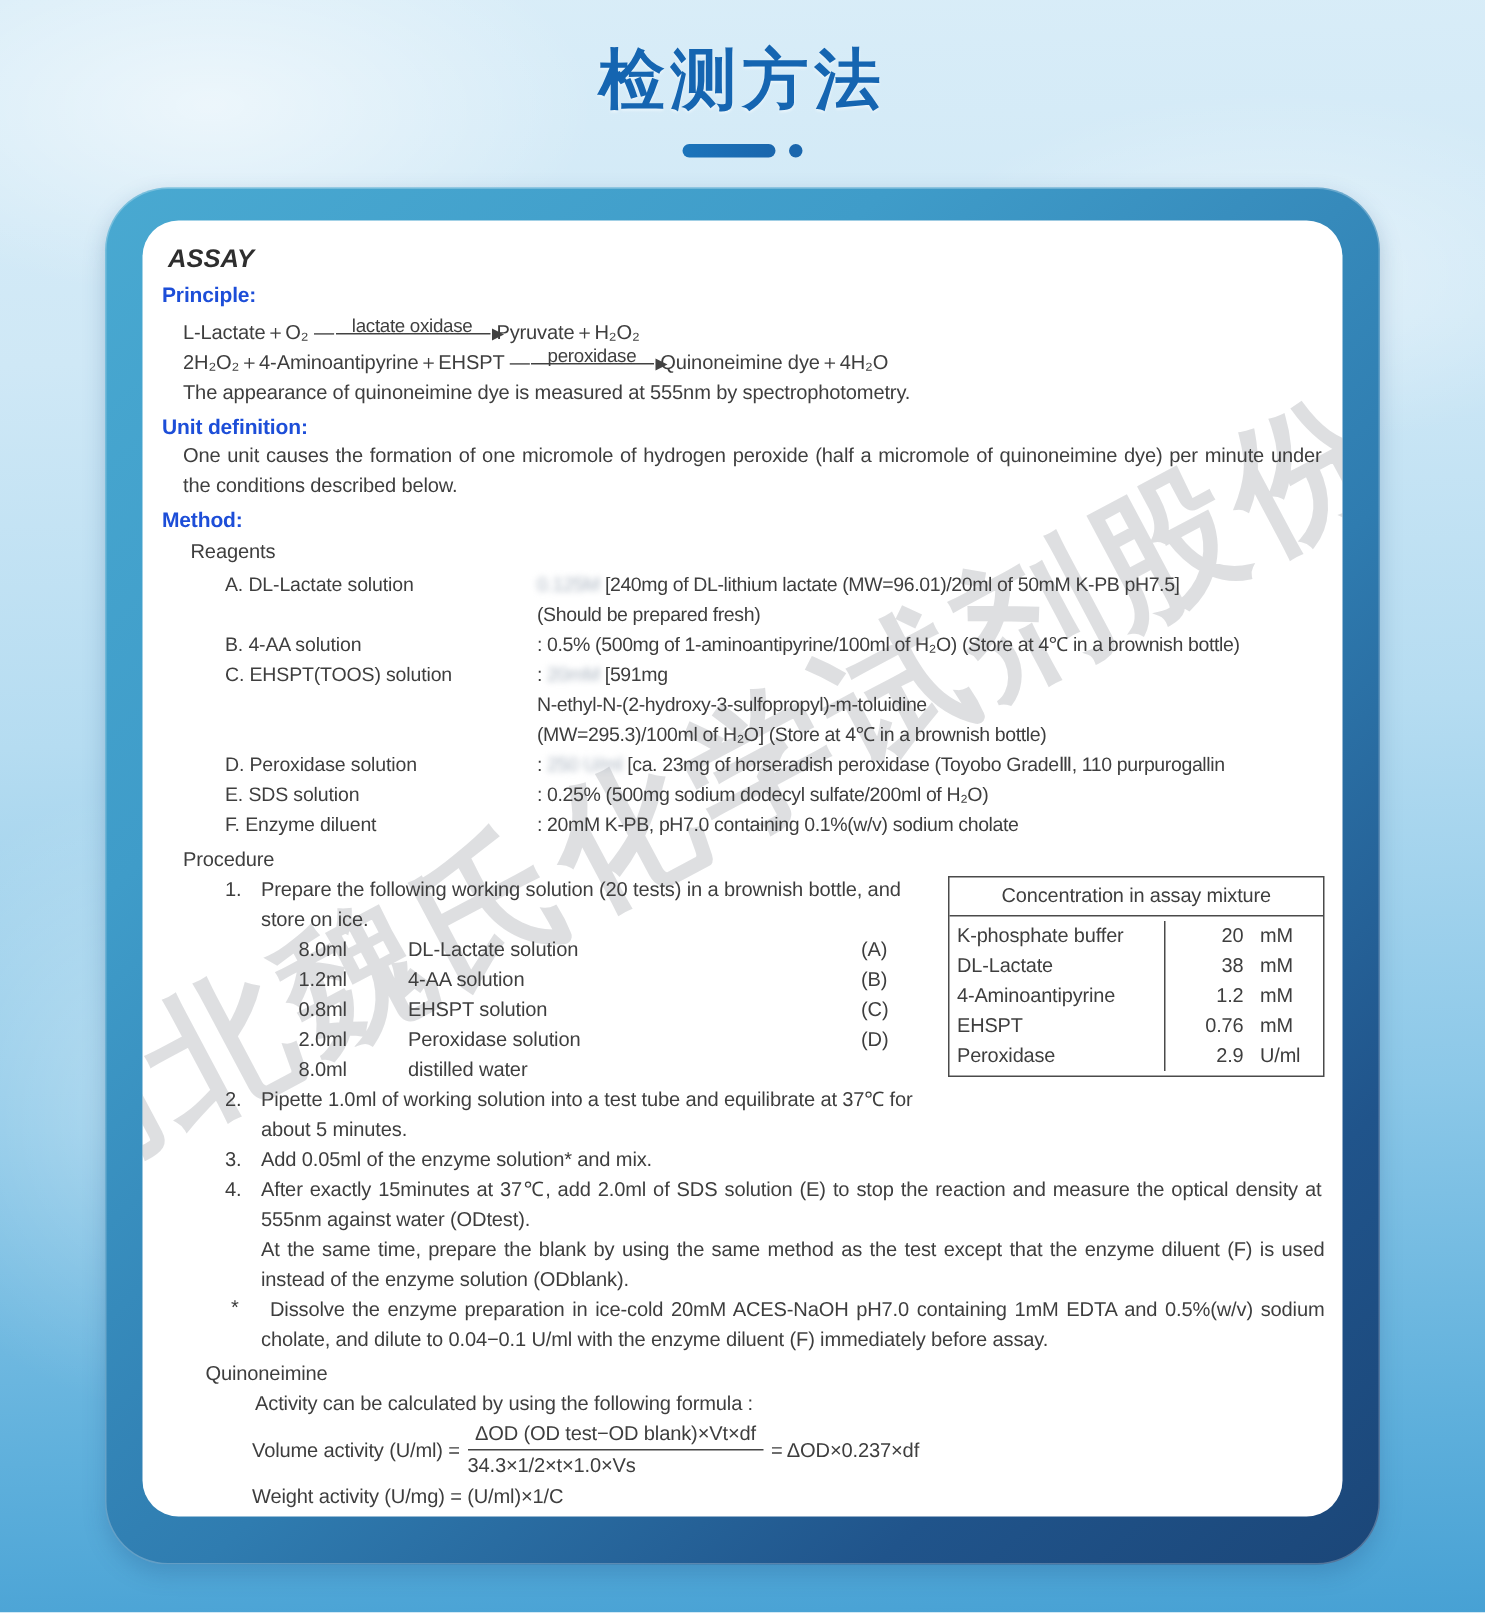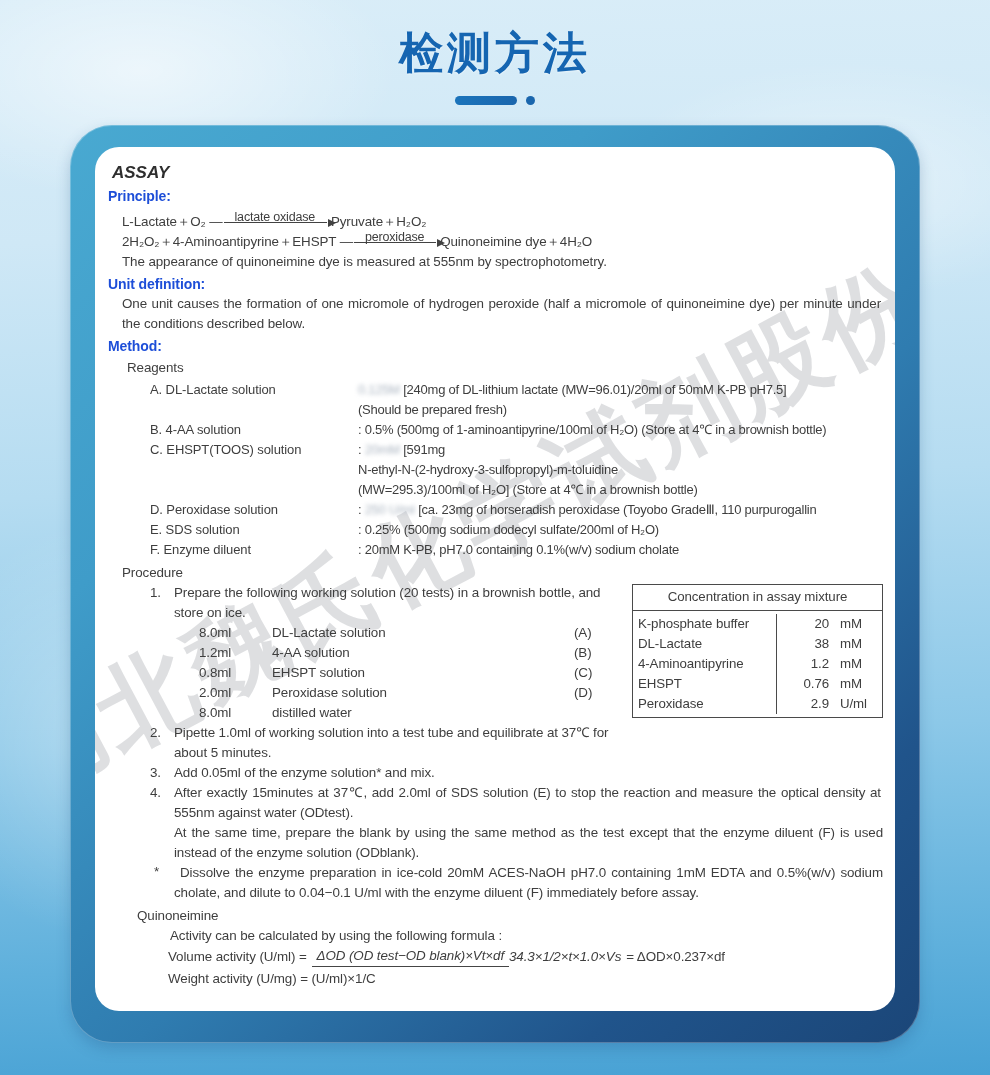--- a/index.html
+++ b/index.html
@@ -97,21 +97,21 @@
   .sol-row { display:grid; grid-template-columns:73px 302px 34px; }
   .sol-row .ref { text-align:left; }
   .blank-note { margin-left:24px; text-align:justify; }
   .footnote { position:relative; padding-left:24px; text-align:justify; }
   .footnote .mark { position:absolute; left:4px; top:-1px; }
   .footnote .fn-cont { margin-left:6px; }
 
   .calc-label { margin-left:29px; margin-top:3px; }
   .calc-intro { margin-left:62px; }
   .formula-row { display:flex; align-items:center; margin-left:60px; margin-top:1px; }
-  .frac { display:inline-flex; flex-direction:row; margin:0 5px; line-height:18px;font-style:italic; }
+  .frac { display:inline-flex; flex-direction:column; margin:0 5px; line-height:18px; }
   .frac .fr-num { border-bottom:1.4px solid #454545; padding:0 5px 1px; }
   .frac .fr-den { padding-top:1px; }
   .weight-row { margin-left:60px; margin-top:2px; }
   .clearfix::after { content:""; display:block; clear:both; }
 </style>
 </head>
 <body>
 
 <div class="stage">
   <div class="cloud c1"></div>

